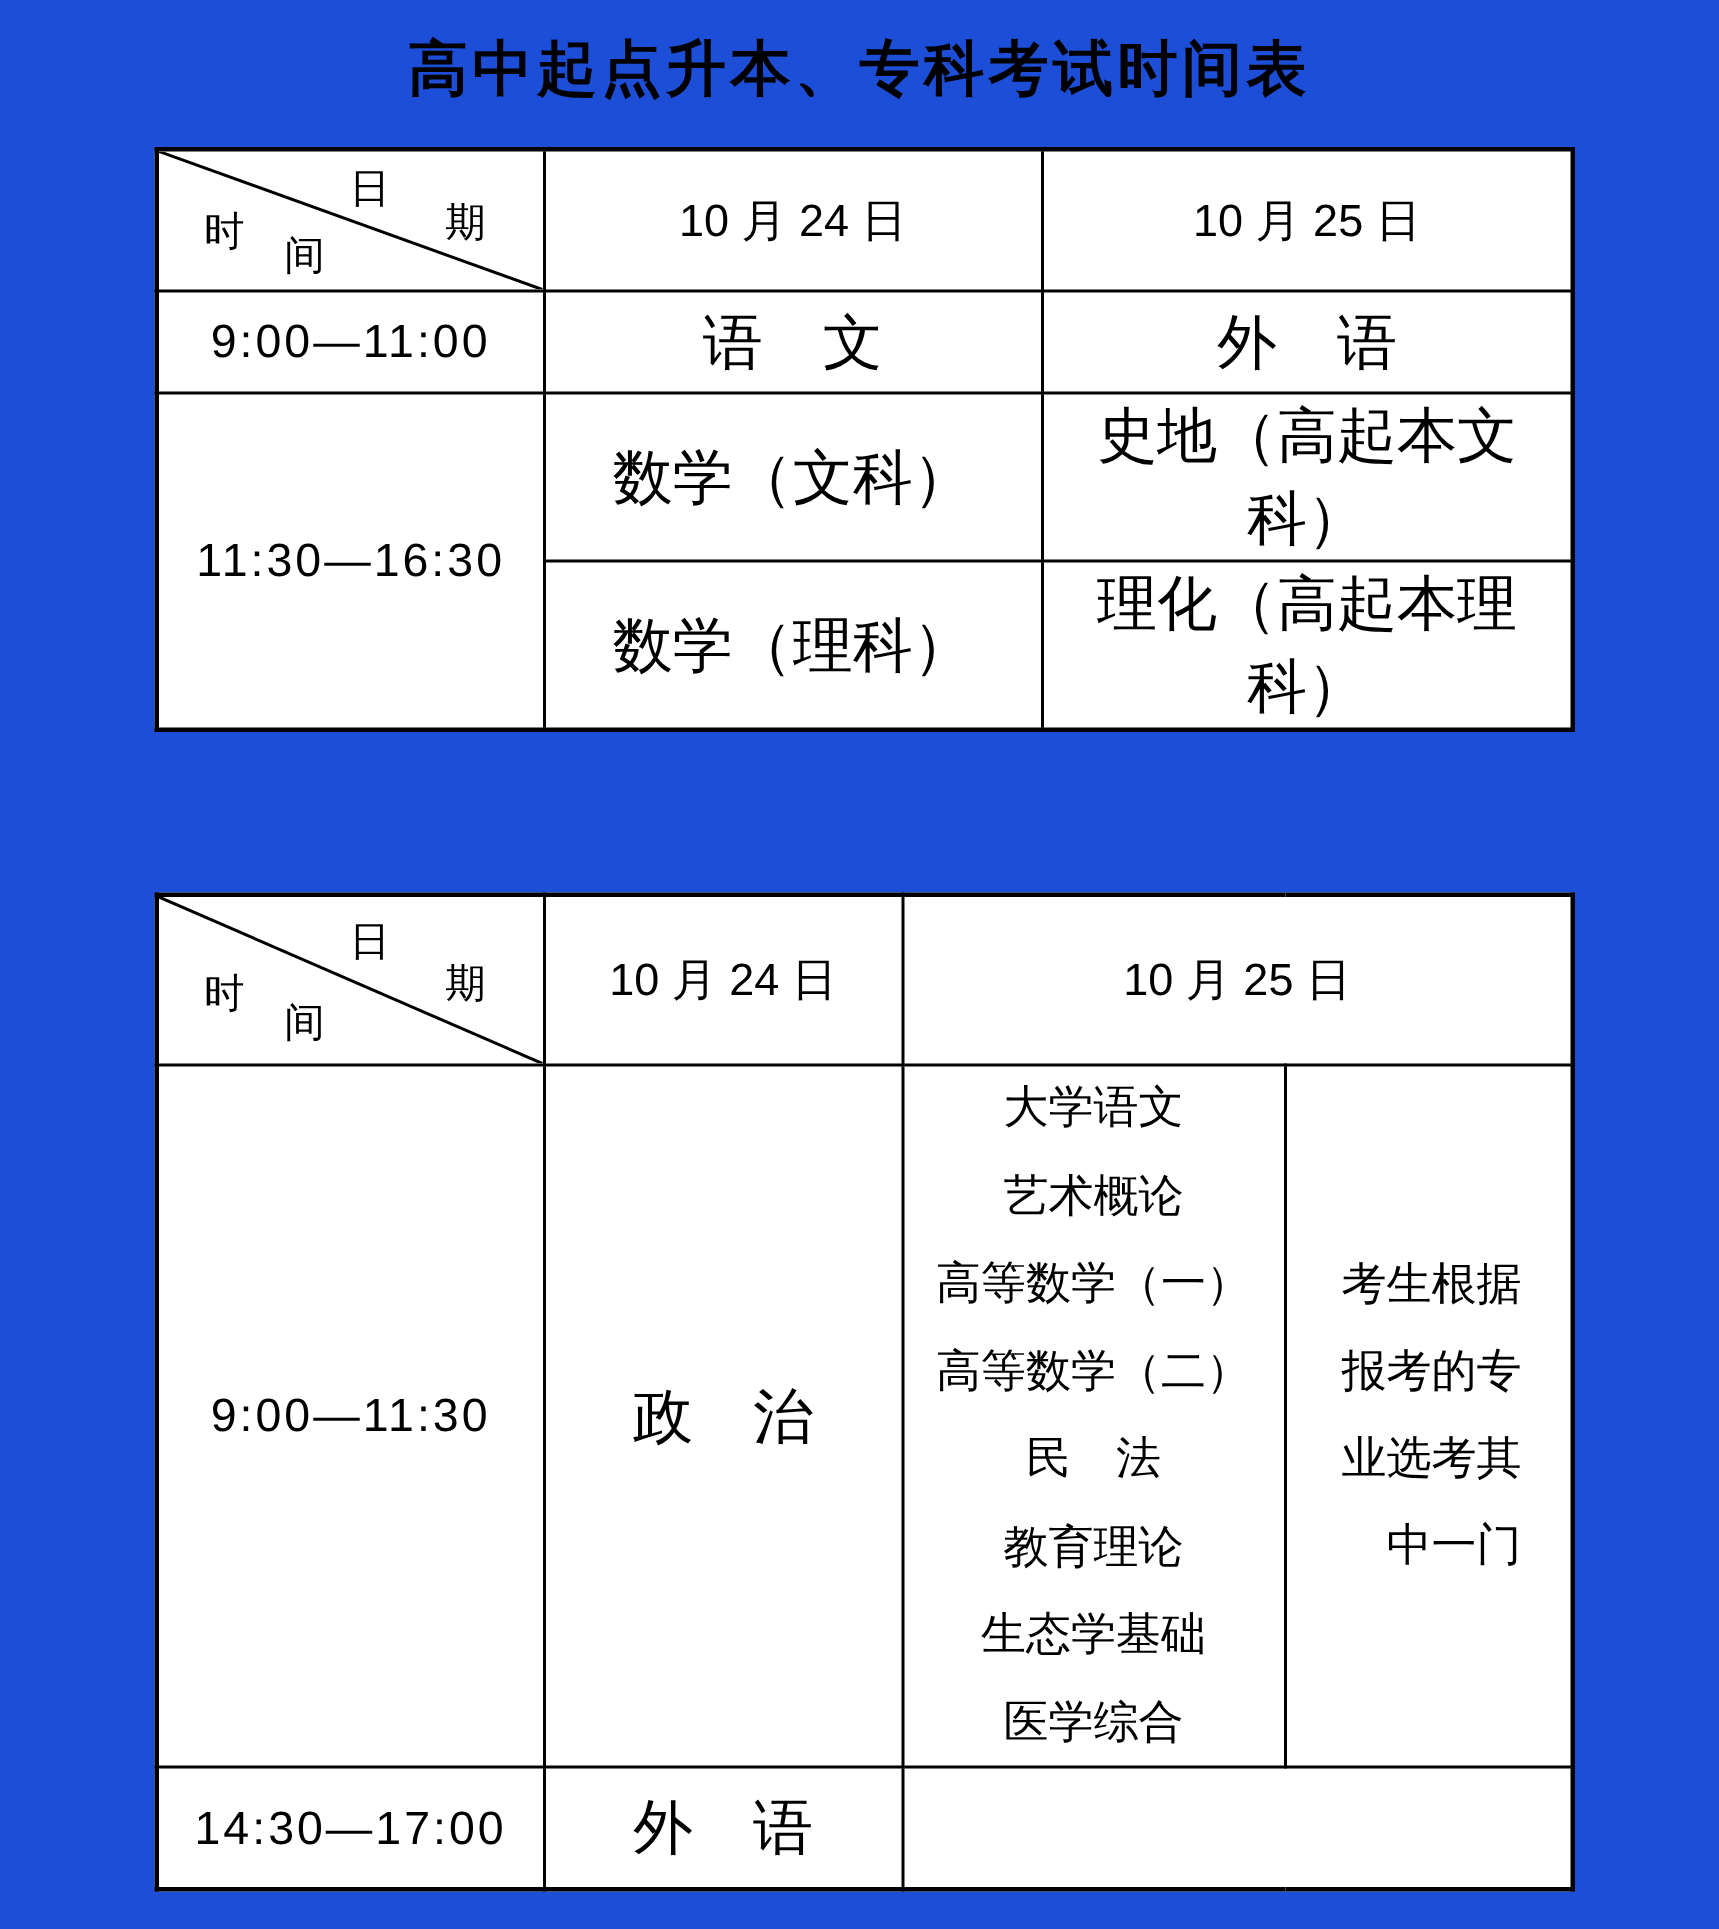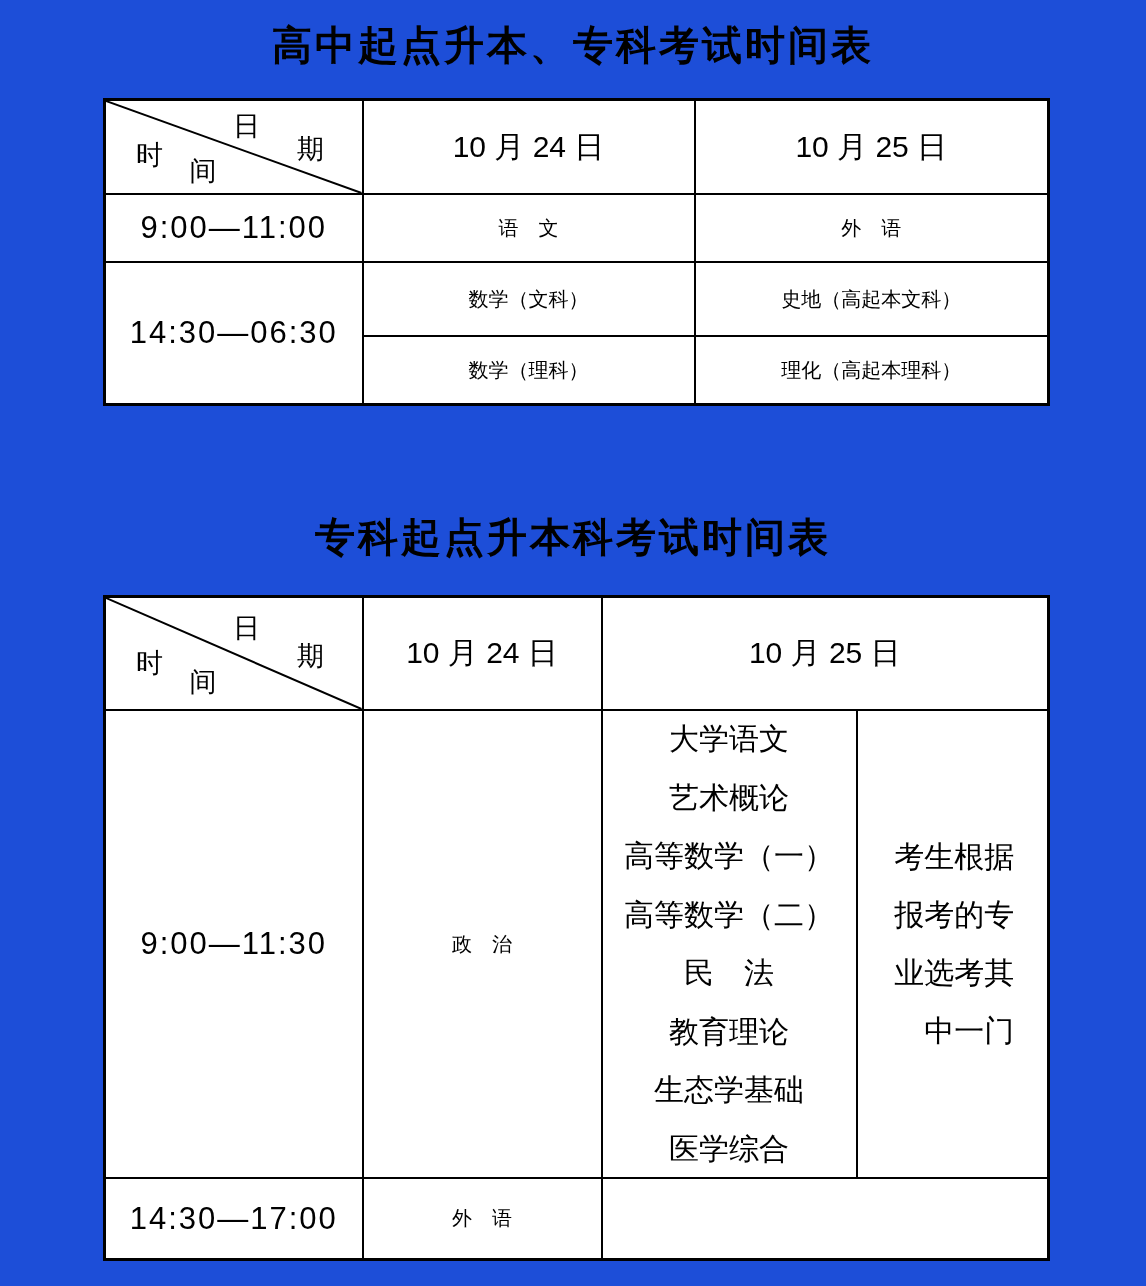--- a/index.html
+++ b/index.html
@@ -46,21 +46,21 @@
   tr.h115 > td { height:111px; }
   tr.h470 > td { height:466px; }
   tr.h83  > td { height:79px;margin-left:35px;  }
 
   td.time {
     font-family:"Liberation Sans", sans-serif;
     font-size:31px;
     letter-spacing:2px;
     white-space:nowrap;
   }
-  td.cn { font-size:20px;font-family:Liberation Serif, serif; }
+  td.cn { font-size:40px;font-family:Liberation Serif, serif; }
   td.date {
     font-family:"Liberation Sans", sans-serif;
     font-size:30px;
     white-space:nowrap;
   }
 
   td.diag { position:relative; }
   td.diag svg { position:absolute; left:0; top:0; width:100%; height:100%; display:block; }
   .dg {
     position:absolute;
@@ -118,32 +118,31 @@
         </td>
         <td class="date">10 月 24 日</td>
         <td class="date">10 月 25 日</td>
       </tr>
       <tr class="h70">
         <td class="time">9:00—11:00</td>
         <td class="cn">语　文</td>
         <td class="cn">外　语</td>
       </tr>
       <tr class="h76">
-        <td class="time" rowspan="2">14:30—06:30</td>
+        <td class="time" rowspan="2">11:30—16:30</td>
         <td class="cn">数学（文科）</td>
         <td class="cn">史地（高起本文科）</td>
       </tr>
       <tr class="h70b">
         <td class="cn">数学（理科）</td>
         <td class="cn">理化（高起本理科）</td>
       </tr>
     </tbody>
   </table>
 
-  <div class="title" id="title2">专科起点升本科考试时间表</div>
 
   <table class="tt" id="table2">
     <colgroup>
       <col style="width:258px">
         <col style="width:239px">
         <col style="width:255px">
         <col style="width:192px">
     </colgroup>
     <tbody>
       <tr class="h115">

